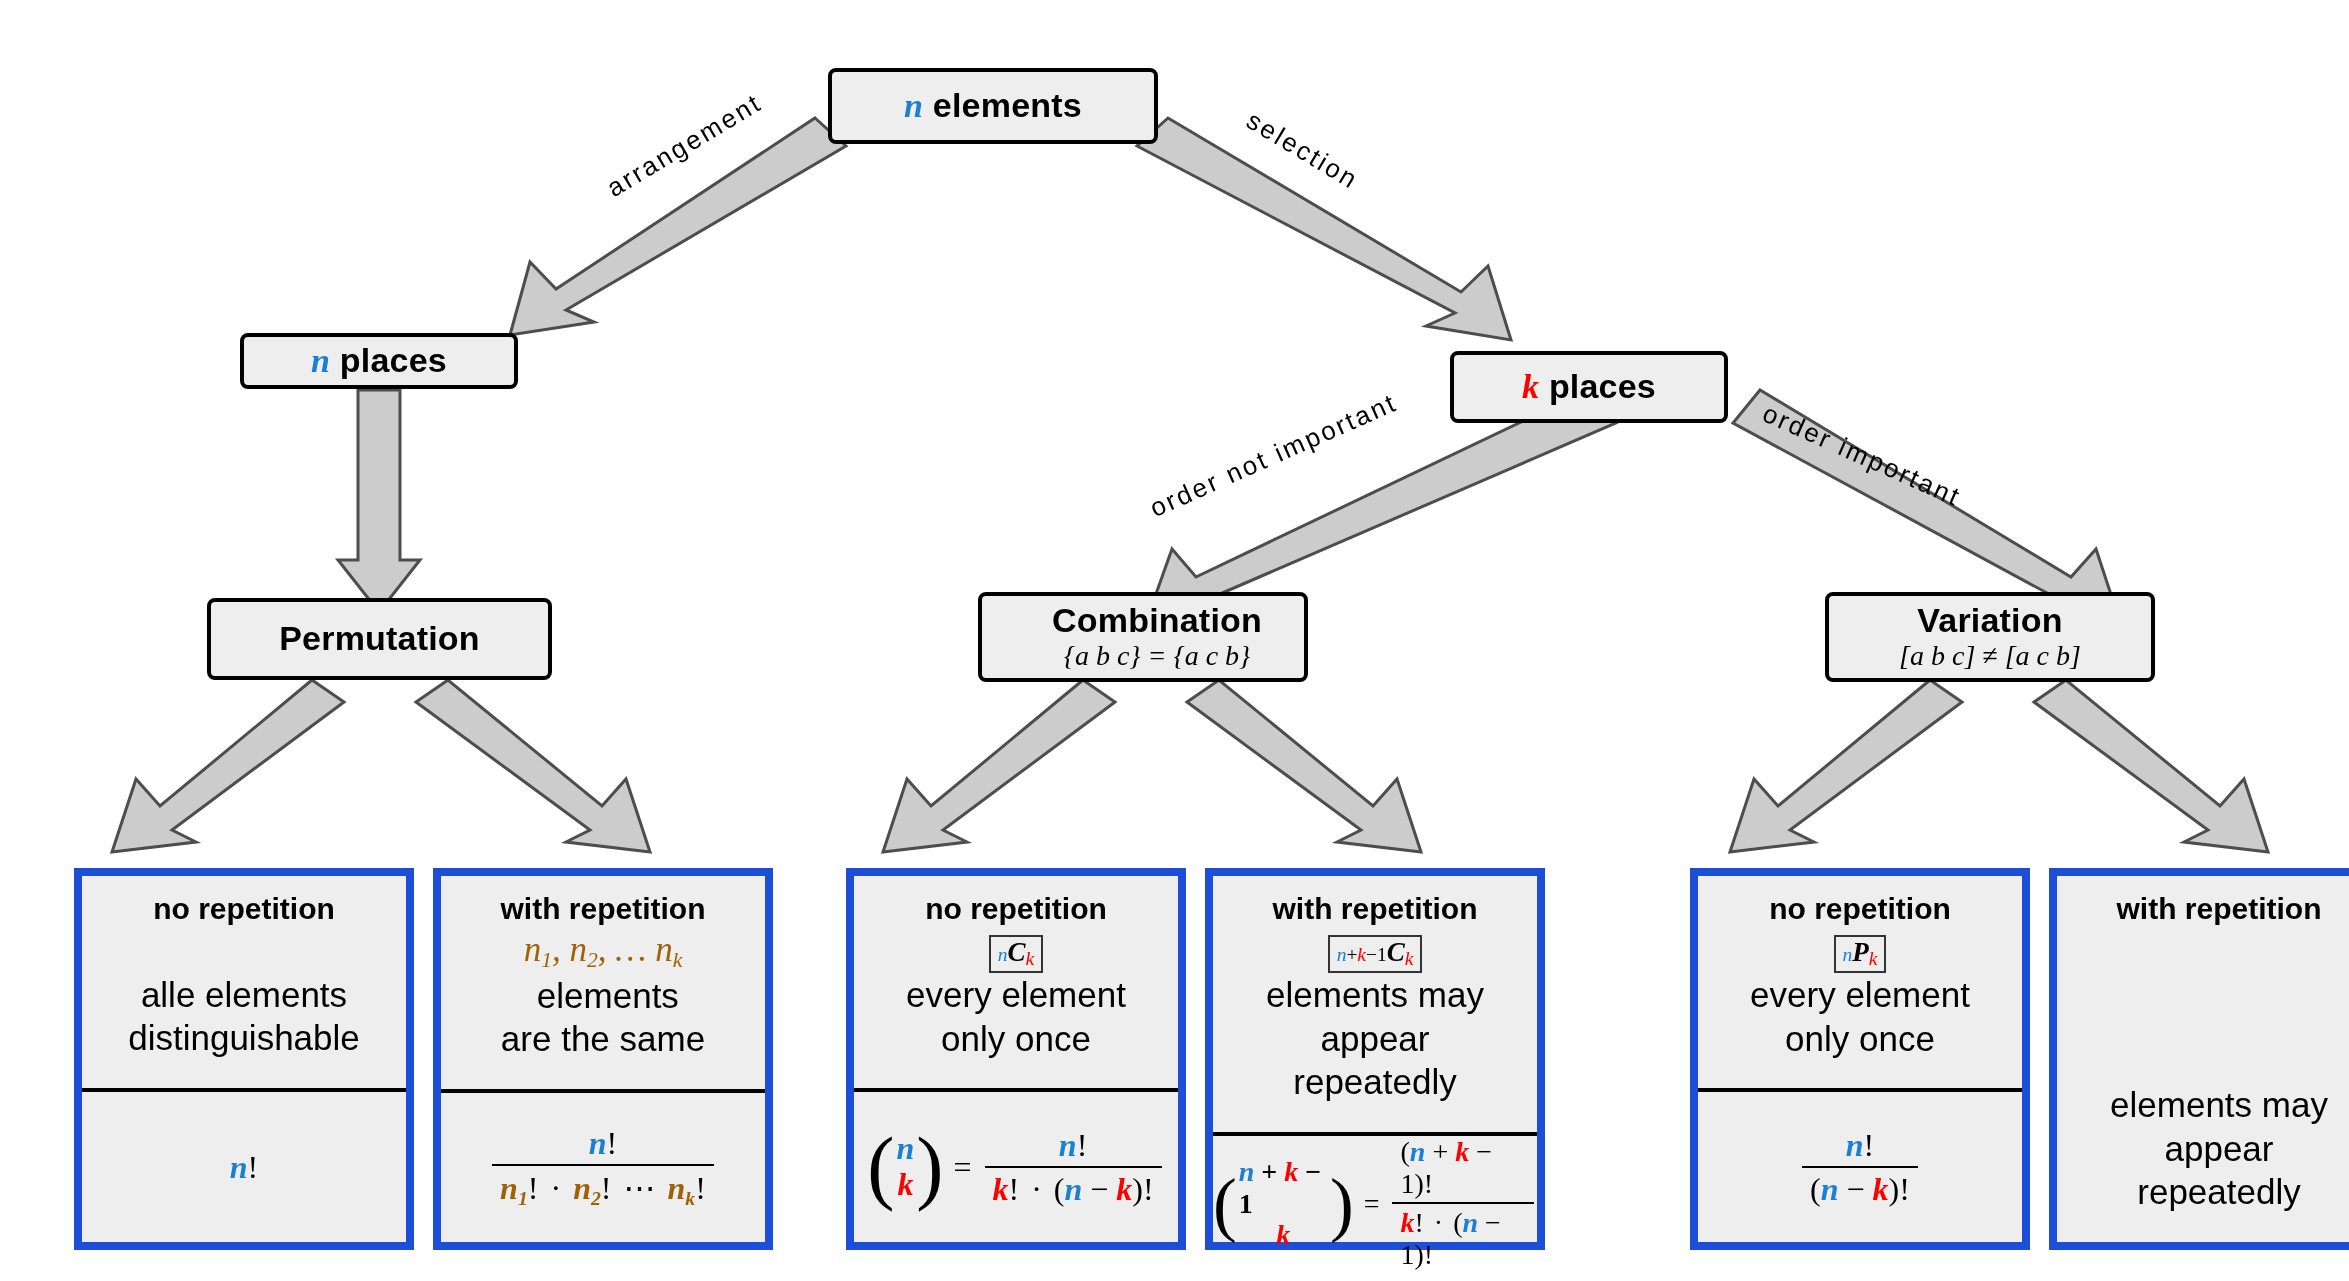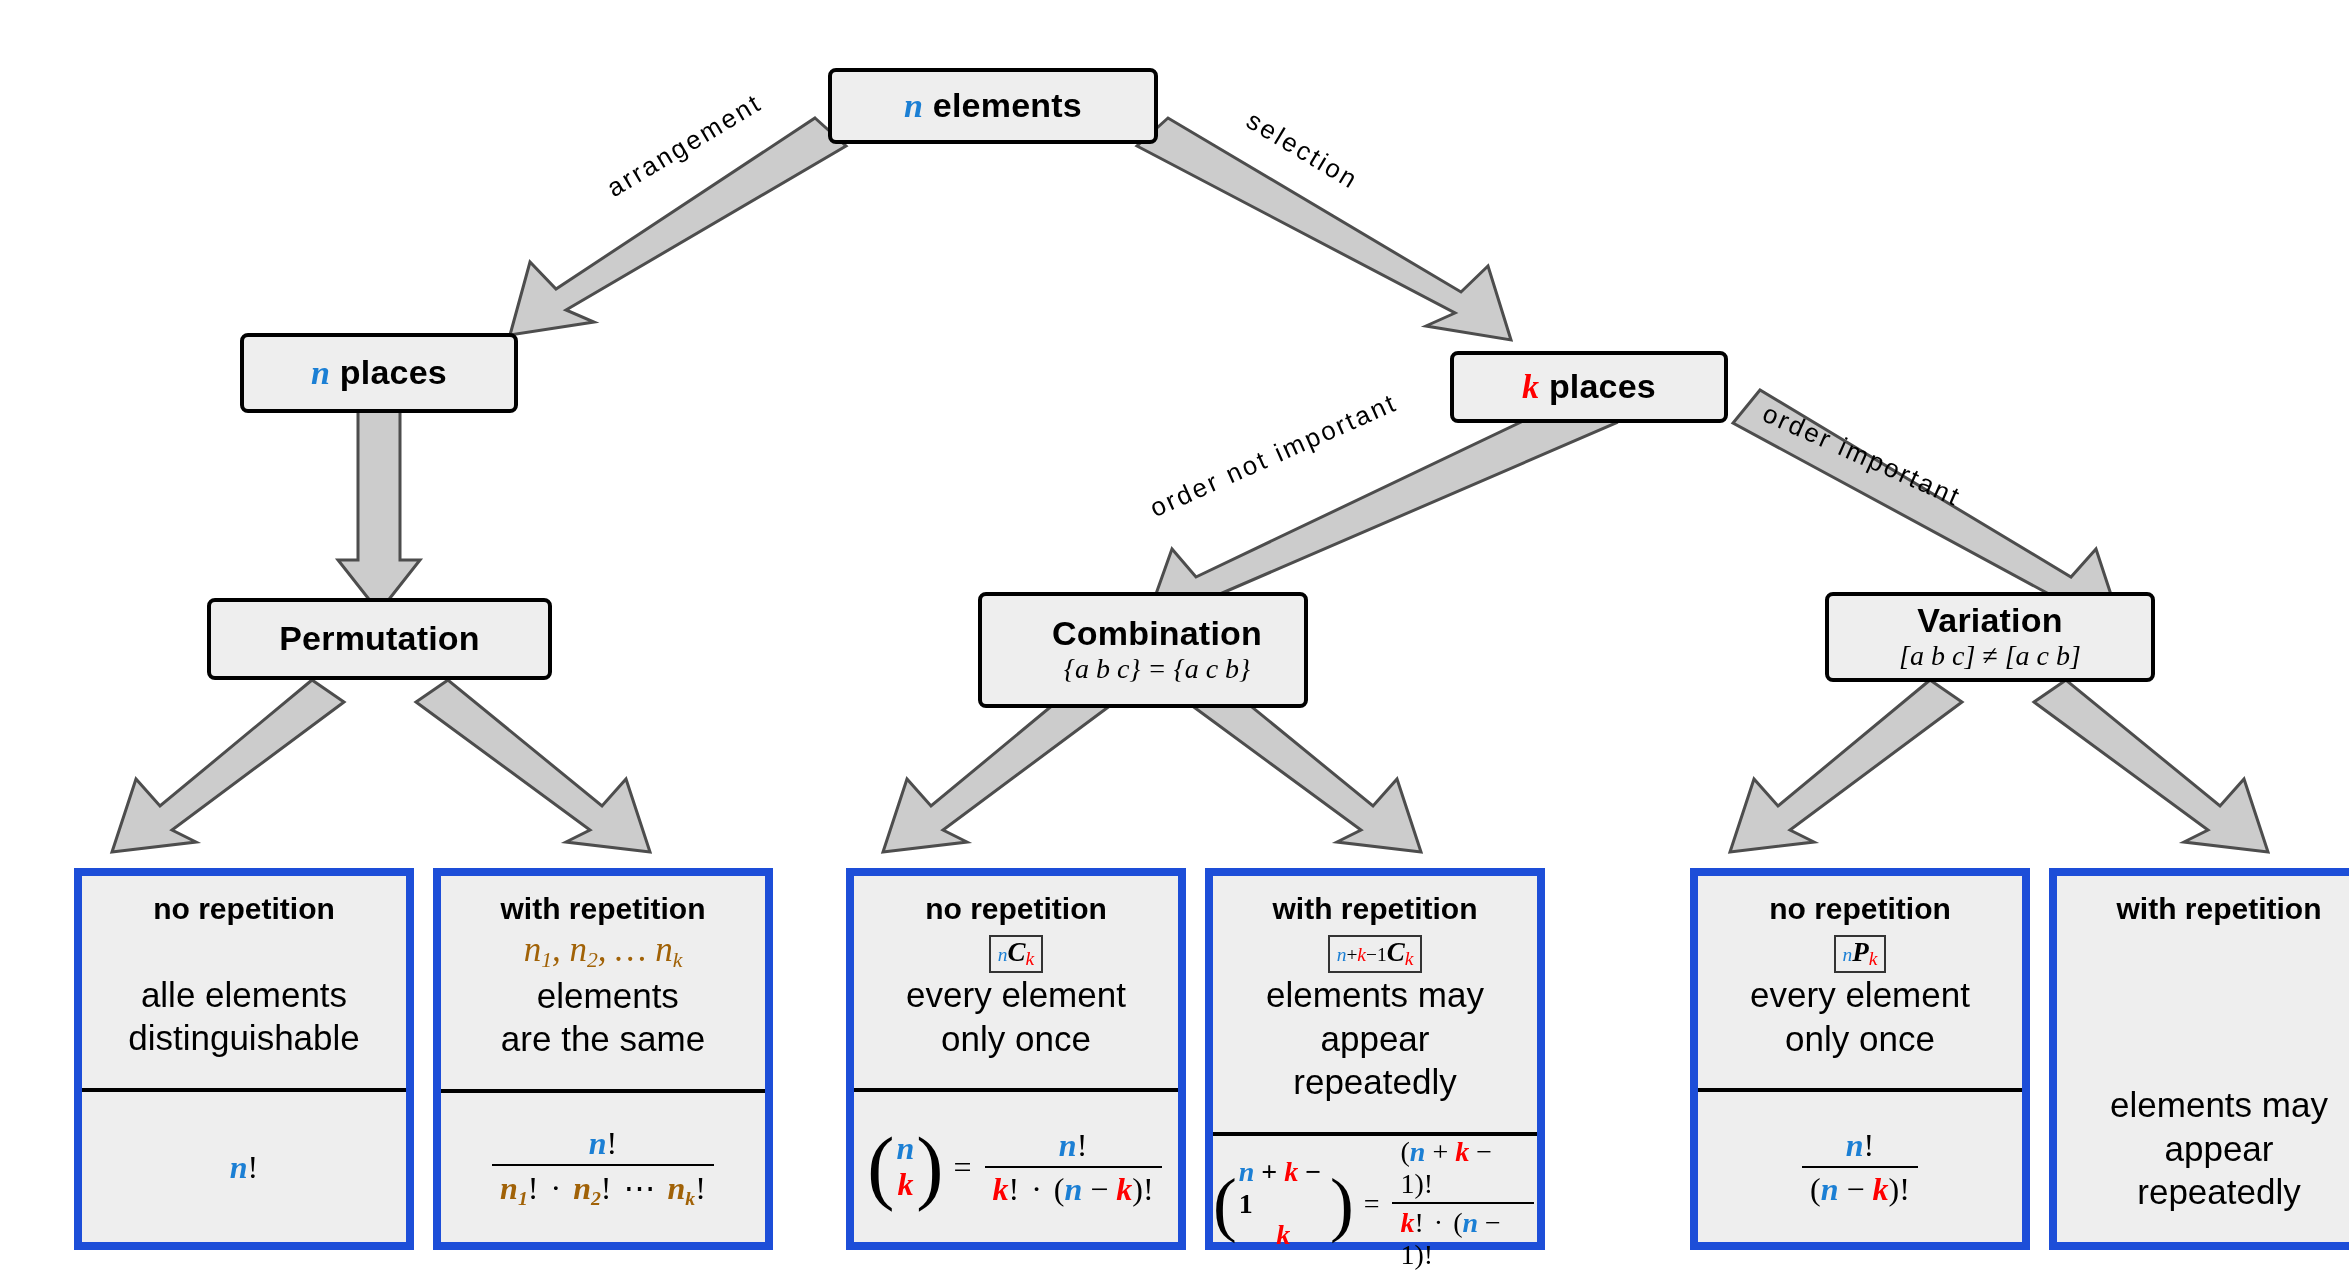--- a/index.html
+++ b/index.html
@@ -198,37 +198,37 @@
     <div class="ttl">
       <span class="mi n">n</span><span> elements</span>
     </div>
   </div>
 
   <div class="elabel" style="left:597px; top:130px; transform:rotate(-31deg);">arrangement</div>
   <div class="elabel" style="left:1240px; top:135px; transform:rotate(31deg);">selection</div>
   <div class="elabel" style="left:1140px; top:440px; transform:rotate(-24deg);">order not important</div>
   <div class="elabel" style="left:1755px; top:440px; transform:rotate(24deg);">order important</div>
 
-  <div class="node" style="left:240px; top:333px; width:278px; height:80px;">
+  <div class="node" style="left:240px; top:333px; width:278px; height:56px;">
     <div class="ttl">
       <span class="mi n">n</span><span> places</span>
     </div>
   </div>
 
   <div class="node" style="left:1450px; top:333px; width:278px; height:72px;margin-top:18px;">
     <div class="ttl">
       <span class="mi k">k</span><span> places</span>
     </div>
   </div>
 
   <div class="node" style="left:207px; top:598px; width:345px; height:82px;">
     <div class="ttl">Permutation</div>
   </div>
 
-  <div class="node" style="left:978px; top:592px; width:330px; height:116px;padding-left:28px;">
+  <div class="node" style="left:978px; top:592px; width:330px; height:90px;padding-left:28px;">
     <div class="ttl">Combination</div>
     <div class="sub">{a b c} = {a c b}</div>
   </div>
 
   <div class="node" style="left:1825px; top:592px; width:330px; height:90px;">
     <div class="ttl">Variation</div>
     <div class="sub">[a b c] ≠ [a c b]</div>
   </div>
 
   <div class="leaf" style="left:30px; top:868px; width:340px; height:382px;">

